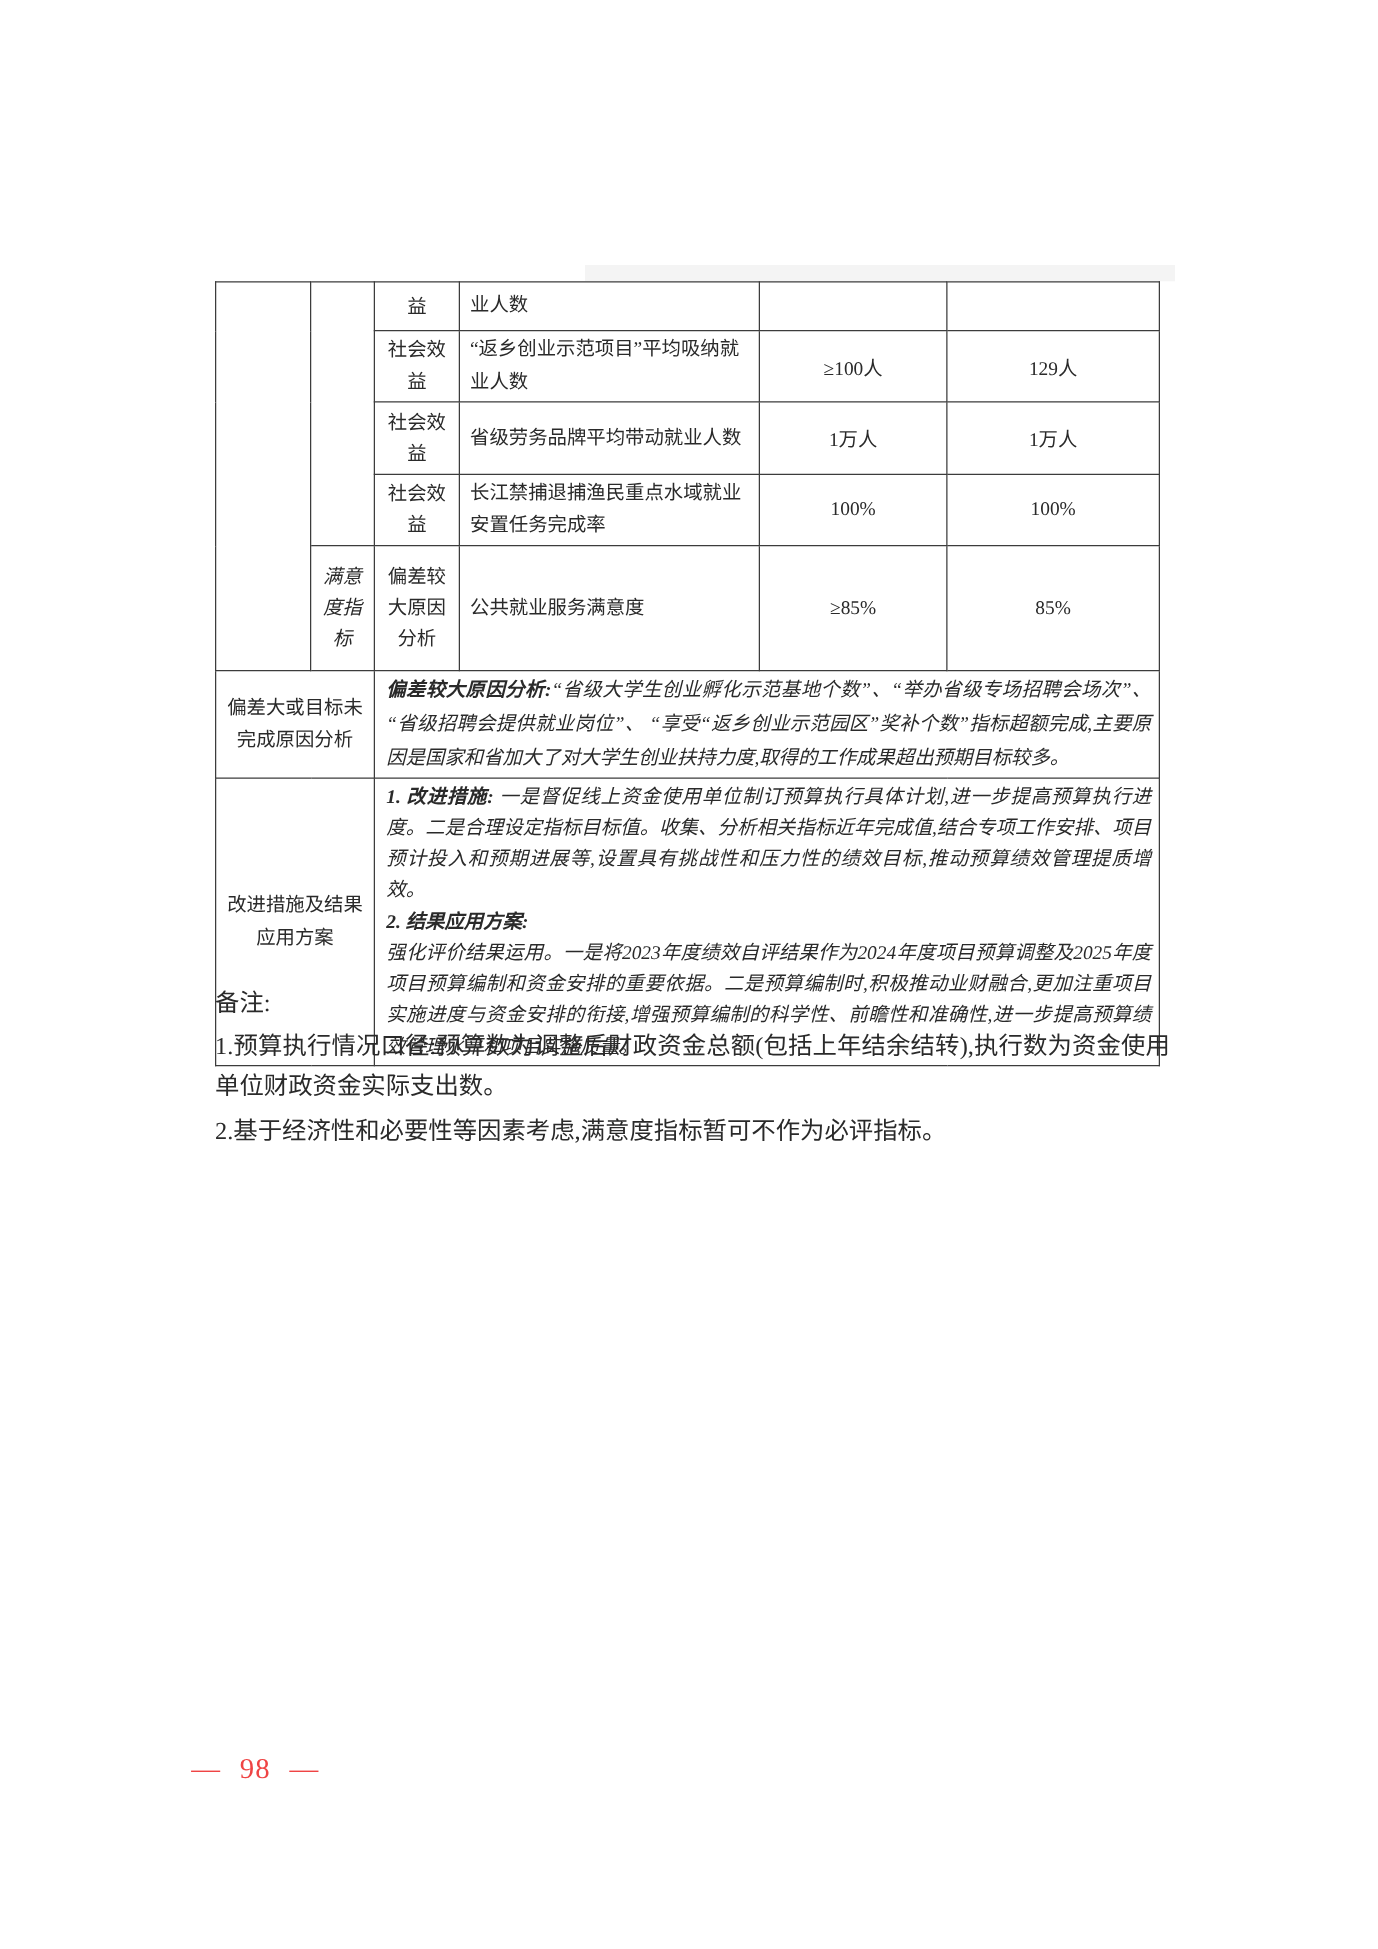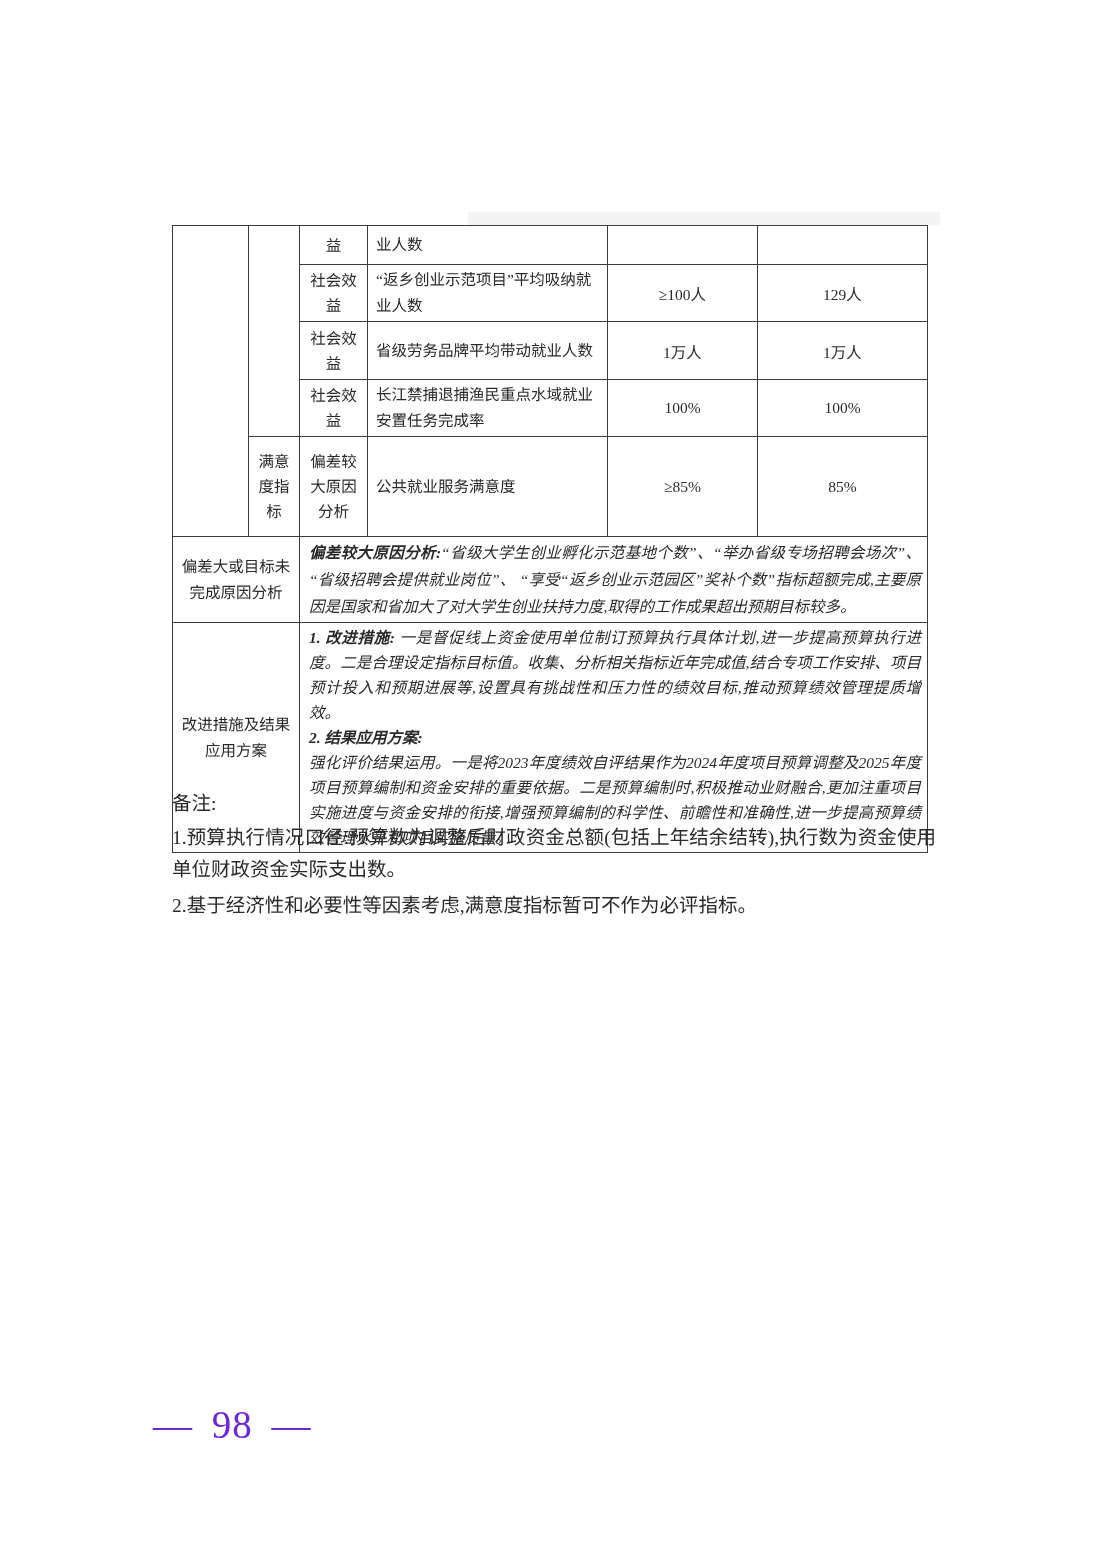--- a/index.html
+++ b/index.html
@@ -32,21 +32,21 @@
     width: 755px;
   }
   .perf-table td {
     border: 1.5px solid #3c3c3c;
     font-size: 15.5px;
     vertical-align: middle;
     overflow: hidden;
     word-break: break-all;
   }
   .cat  { text-align: center; padding: 0 6px; line-height: 25px; }
-  .grp  { text-align: center; padding: 12px 4px; line-height: 25px; }
+  .grp  { text-align: center; padding: 12px 4px; line-height: 25px; font-style: italic; }
   .ind  { padding: 0 8px; line-height: 26px; }
   .val  { text-align: center; padding: 0 4px; }
   .lbl  { text-align: center; padding: 4px 4px; line-height: 26px; }
   .body-cell {
     vertical-align: top;
     text-align: justify;
     padding: 2px 6px 2px 9px;
   }
   .body-cell p { margin: 0; line-height: 27px; font-style: italic; }
   .body-cell.tight p { line-height: 25px; }
@@ -66,22 +66,22 @@
   .note {
     margin: 4px 0 0 0;
     font-size: 19.5px;
     line-height: 32px;
     text-align: justify;
   }
   .page-number {
     position: absolute;
     left: 153px;
     top: 1402px;
-    font-size: 39px;
-    color: #6d28d9;
+    font-size: 23px;
+    color: #ef4444;
     word-spacing: 8px;
     letter-spacing: 1px;
   }
 </style>
 </head>
 <body>
 
 <div class="scan-artifact"></div>
 
 <table class="perf-table">

